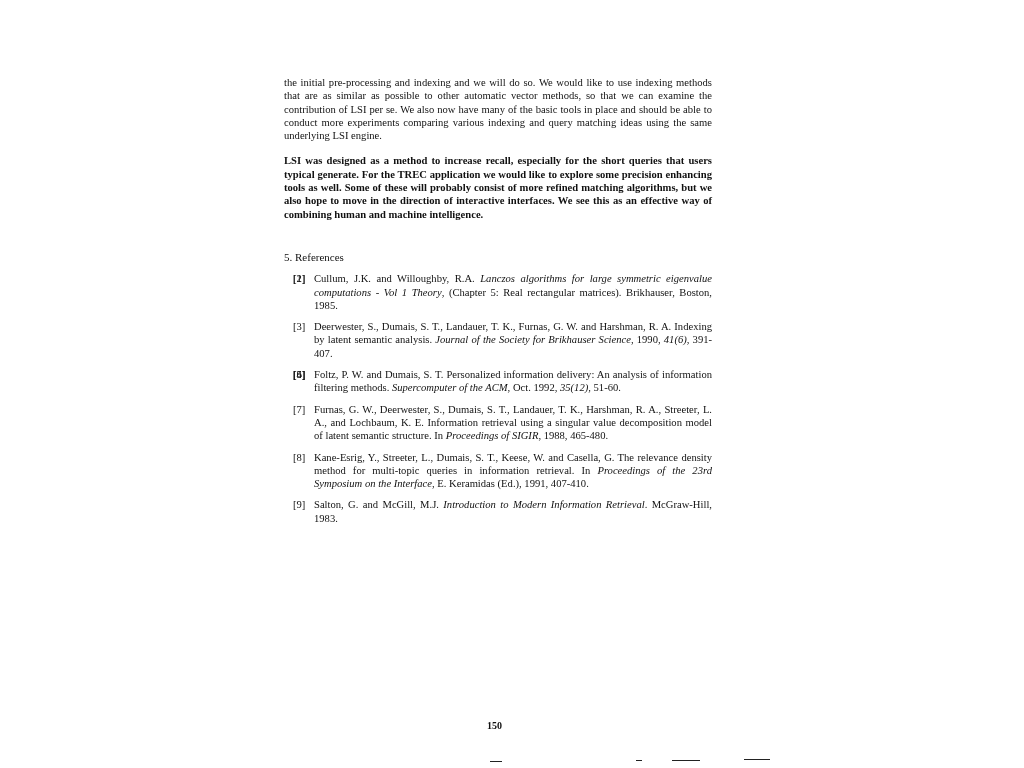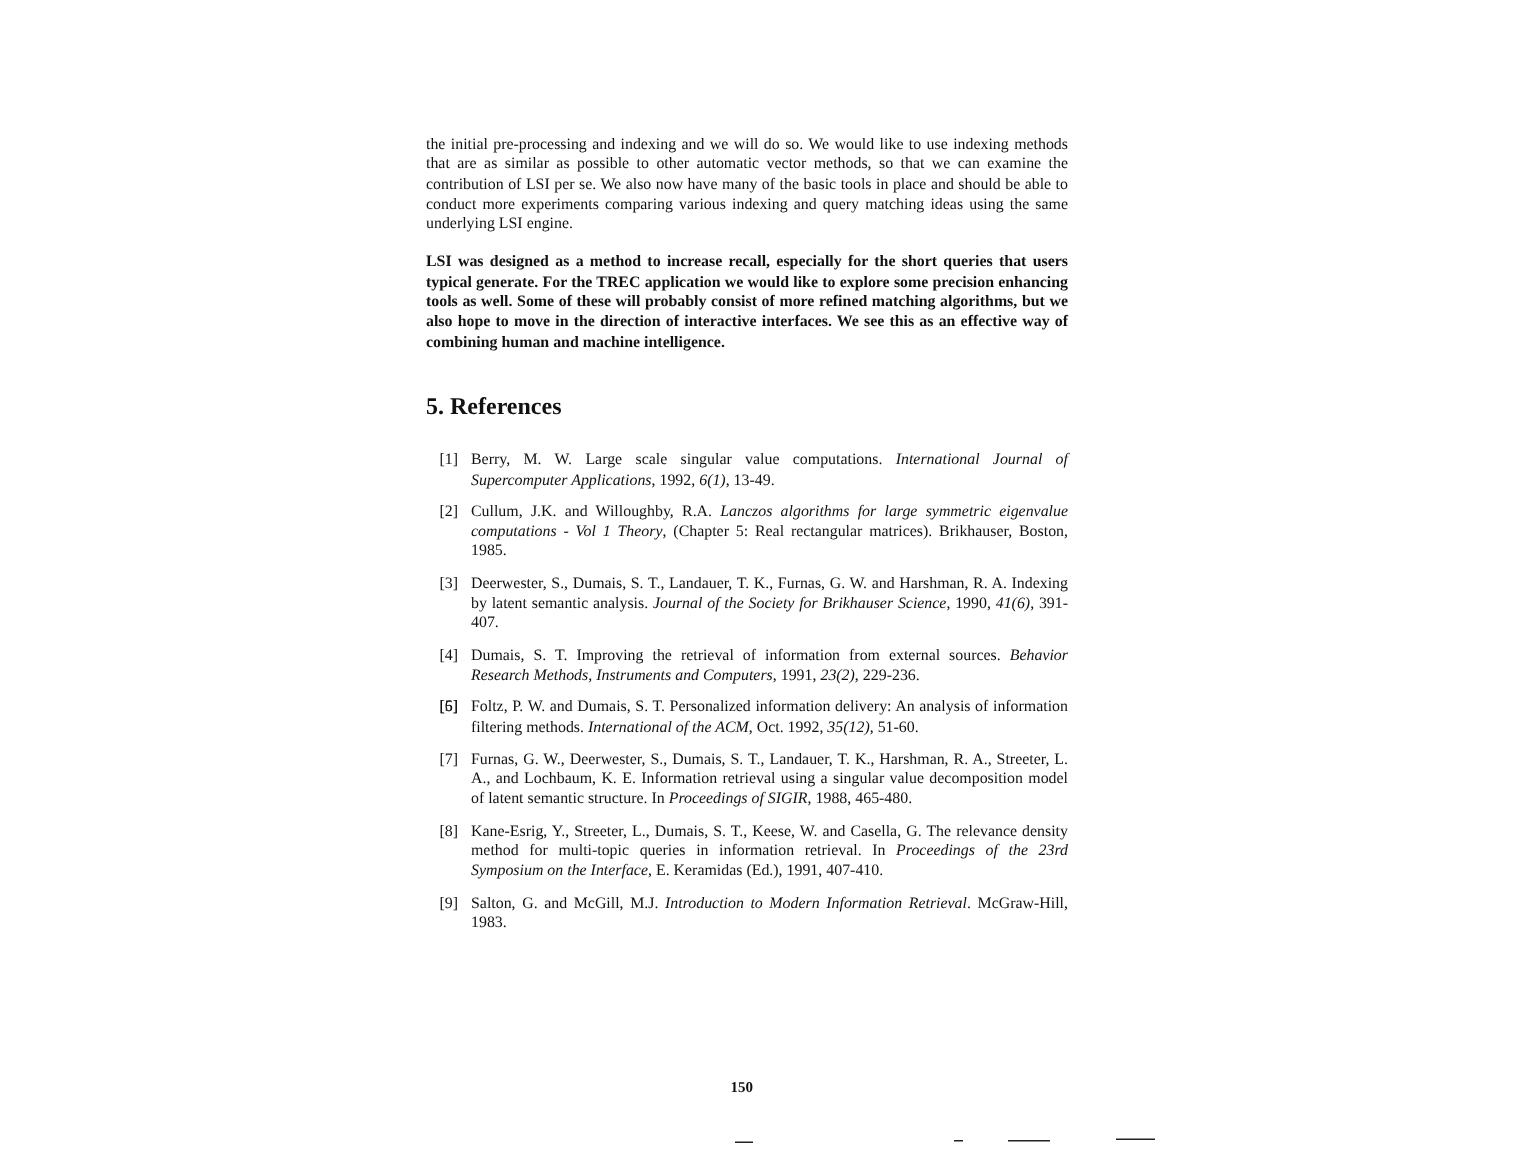--- a/index.html
+++ b/index.html
@@ -11,34 +11,34 @@
     width: 1024px;
     height: 768px;
     position: relative;
     overflow: hidden;
     font-family: "Liberation Serif", "DejaVu Serif", serif;
     color: #111111;
   }
   .page {
     position: absolute;
     left: 284px;
-    top: 90px;
+    top: 76px;
     width: 428px;
     font-size: 10.6px;
     line-height: 13.3px;
     text-align: justify;
   }
   .para {
     margin: 0 0 12px 0;
   }
   .para + .para { margin-top: 0; font-weight: bold; }
   .section-title {
-    margin: 30px 0 22px 0;
-    font-weight: bold;
-    font-size: 16px;
+    margin: 30px 0 5px 0;
+    font-weight: normal;
+    font-size: 11px;
   }
   .refs {
     list-style: none;
     margin: 0;
     padding: 0;
   }
   .ref {
     position: relative;
     padding-left: 30px;
     margin-bottom: 8px;
@@ -65,26 +65,26 @@
 </head>
 <body>
 
 <div class="page">
   <p class="para">the initial pre-processing and indexing and we will do so. We would like to use indexing methods that are as similar as possible to other automatic vector methods, so that we can examine the contribution of LSI per se. We also now have many of the basic tools in place and should be able to conduct more experiments comparing various indexing and query matching ideas using the same underlying LSI engine.</p>
   <p class="para">LSI was designed as a method to increase recall, especially for the short queries that users typical generate. For the TREC application we would like to explore some precision enhancing tools as well. Some of these will probably consist of more refined matching algorithms, but we also hope to move in the direction of interactive interfaces. We see this as an effective way of combining human and machine intelligence.</p>
 
   <div class="section-title">5. References</div>
 
   <ul class="refs">
-    <li class="ref"><span class="ref-num">[1]</span><span class="ref-text"><span>Berry, M. W. Large scale singular value computations. </span><i>International Journal of Supercomputer Applications</i><span>, 1992, </span><i>6(1)</i><span>, 13-49.</span></span></li>
+    <li class="ref"><span class="ref-num">[1]</span></li>
     <li class="ref"><span class="ref-num">[2]</span><span class="ref-text"><span>Cullum, J.K. and Willoughby, R.A. </span><i>Lanczos algorithms for large symmetric eigenvalue computations - Vol 1 Theory</i><span>, (Chapter 5: Real rectangular matrices). Brikhauser, Boston, 1985.</span></span></li>
     <li class="ref"><span class="ref-num">[3]</span><span class="ref-text"><span>Deerwester, S., Dumais, S. T., Landauer, T. K., Furnas, G. W. and Harshman, R. A. Indexing by latent semantic analysis. </span><i>Journal of the Society for Brikhauser Science</i><span>, 1990, </span><i>41(6)</i><span>, 391-407.</span></span></li>
-    <li class="ref"><span class="ref-num">[4]</span><span class="ref-text"><span>Dumais, S. T. Improving the retrieval of information from external sources. </span><i>Behavior Research Methods, Instruments and Computers</i><span>, 1991, </span><i>23(2)</i><span>, 229-236.</span></span></li>
+    <li class="ref"><span class="ref-num">[4]</span></li>
     <li class="ref"><span class="ref-num">[5]</span></li>
-    <li class="ref"><span class="ref-num">[6]</span><span class="ref-text"><span>Foltz, P. W. and Dumais, S. T. Personalized information delivery: An analysis of information filtering methods. </span><i>International of the ACM</i><span>, Oct. 1992, </span><i>35(12)</i><span>, 51-60.</span></span></li>
+    <li class="ref"><span class="ref-num">[6]</span><span class="ref-text"><span>Foltz, P. W. and Dumais, S. T. Personalized information delivery: An analysis of information filtering methods. </span><i>Supercomputer of the ACM</i><span>, Oct. 1992, </span><i>35(12)</i><span>, 51-60.</span></span></li>
     <li class="ref"><span class="ref-num">[7]</span><span class="ref-text"><span>Furnas, G. W., Deerwester, S., Dumais, S. T., Landauer, T. K., Harshman, R. A., Streeter, L. A., and Lochbaum, K. E. Information retrieval using a singular value decomposition model of latent semantic structure. In </span><i>Proceedings of SIGIR</i><span>, 1988, 465-480.</span></span></li>
     <li class="ref"><span class="ref-num">[8]</span><span class="ref-text"><span>Kane-Esrig, Y., Streeter, L., Dumais, S. T., Keese, W. and Casella, G. The relevance density method for multi-topic queries in information retrieval. In </span><i>Proceedings of the 23rd Symposium on the Interface</i><span>, E. Keramidas (Ed.), 1991, 407-410.</span></span></li>
     <li class="ref"><span class="ref-num">[9]</span><span class="ref-text"><span>Salton, G. and McGill, M.J. </span><i>Introduction to Modern Information Retrieval</i><span>. McGraw-Hill, 1983.</span></span></li>
   </ul>
 </div>
 
 <div class="page-number">150</div>
 
 <div class="scan-mark" style="left:490px; top:761px; width:12px;"></div>
 <div class="scan-mark" style="left:636px; top:760px; width:6px;"></div>

